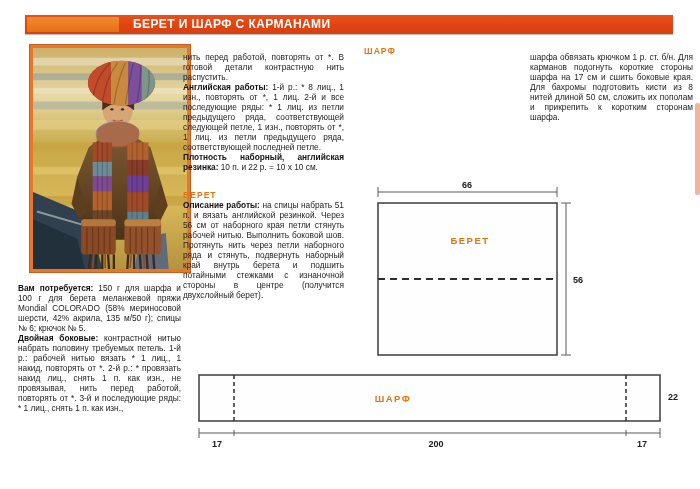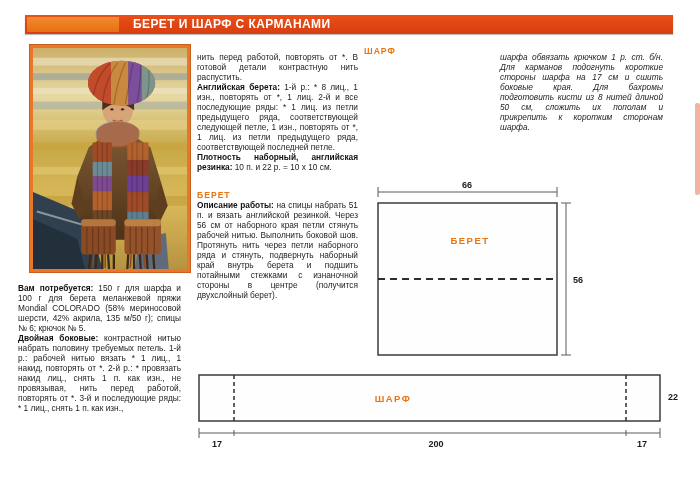--- a/index.html
+++ b/index.html
@@ -30,23 +30,23 @@
   
   .col{position:absolute;font-size:8.3px;line-height:10px;text-align:justify;}
   .col p{margin:0;}
   .col b{color:#111;}
   .col .gap-lg{height:18px;}
   .sect{
     color:#ea7312;font-weight:bold;font-size:8.6px;letter-spacing:1px;
     margin:0 0 2px 0;text-align:left;
   }
   #col1{left:18px;top:283px;width:163px;}
-  #col2{left:197px;top:52px;width:161px;}
+  #col2{left:183px;top:52px;width:161px;}
   #col3{left:364px;top:46px;width:160px;}
-  #col4{left:500px;top:52px;width:163px;font-style:italic;}
+  #col4{left:530px;top:52px;width:163px;}
   
   .diagram{position:absolute;}
   #beret-diagram{left:365px;top:178px;width:225px;height:190px;}
   #scarf-diagram{left:190px;top:368px;width:500px;height:85px;}
   .diagram svg{display:block;width:100%;height:100%;}
   .diag-label{fill:#ea7312;font-weight:bold;font-size:9.5px;letter-spacing:1.5px;
     font-family:"Liberation Sans","DejaVu Sans",sans-serif;}
   .dim-num{fill:#1a1a1a;font-weight:bold;font-size:9px;
     font-family:"Liberation Sans","DejaVu Sans",sans-serif;}
   .dim-line{stroke:#5a5a5a;stroke-width:1;}
@@ -190,21 +190,21 @@
     </svg>
   </div>
 
   <div class="col" id="col1">
     <p><b>Вам потребуется:</b><span> 150 г для шарфа и 100 г для берета меланжевой пряжи Mondial COLORADO (58% мериносовой шерсти, 42% акрила, 135 м/50 г); спицы № 6; крючок № 5.</span></p>
     <p><b>Двойная боковые:</b><span> контрастной нитью набрать половину требуемых петель. 1-й р.: рабочей нитью вязать * 1 лиц., 1 накид, повторять от *. 2-й р.: * провязать накид лиц., снять 1 п. как изн., не провязывая, нить перед работой, повторять от *. 3-й и последующие ряды: * 1 лиц., снять 1 п. как изн.,</span></p>
   </div>
 
   <div class="col" id="col2">
     <p><span>нить перед работой, повторять от *. В готовой детали контрастную нить распустить.</span></p>
-    <p><b>Английская берета:</b><span> 1-й р.: * 8 лиц., 1 изн., повторять от *, 1 лиц. 2-й и все последующие ряды: * 1 лиц. из петли предыдущего ряда, соответствующей следующей петле, 1 изн., повторять от *, 1 лиц. из петли предыдущего ряда, соответствующей последней петле.</span></p>
+    <p><b>Английская работы:</b><span> 1-й р.: * 8 лиц., 1 изн., повторять от *, 1 лиц. 2-й и все последующие ряды: * 1 лиц. из петли предыдущего ряда, соответствующей следующей петле, 1 изн., повторять от *, 1 лиц. из петли предыдущего ряда, соответствующей последней петле.</span></p>
     <p><b>Плотность наборный, английская резинка:</b><span> 10 п. и 22 р. = 10 х 10 см.</span></p>
     <div class="gap-lg"></div>
     <p class="sect">БЕРЕТ</p>
     <p><b>Описание работы:</b><span> на спицы набрать 51 п. и вязать английской резинкой. Через 56 см от наборного края петли стянуть рабочей нитью. Выполнить боковой шов. Протянуть нить через петли наборного ряда и стянуть, подвернуть наборный край внутрь берета и подшить потайными стежками с изнаночной стороны в центре (получится двухслойный берет).</span></p>
   </div>
 
   <div class="col" id="col3">
     <p class="sect">ШАРФ</p>
   </div>
 

